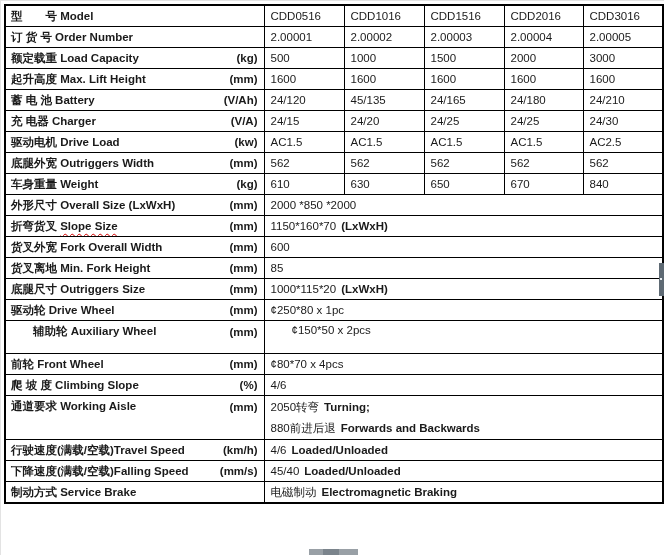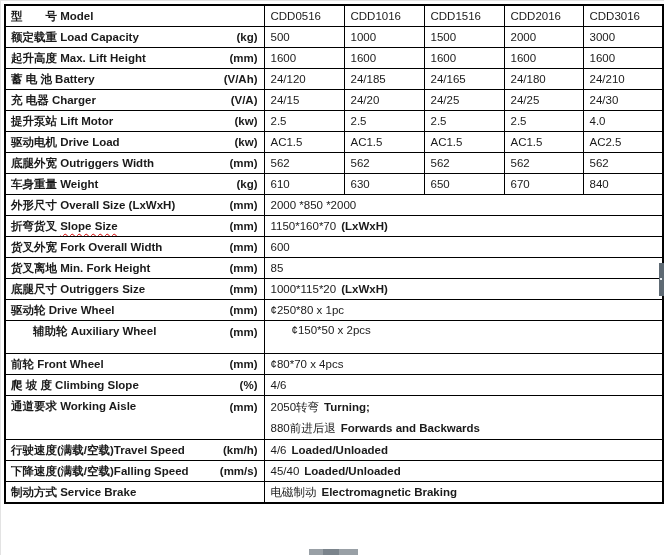--- a/index.html
+++ b/index.html
@@ -118,20 +118,33 @@
           <span class="u"></span>
         </div>
       </td>
       <td class="val">CDD0516</td>
       <td class="val">CDD1016</td>
       <td class="val">CDD1516</td>
       <td class="val">CDD2016</td>
       <td class="val">CDD3016</td>
     </tr>
 
+    <tr>
+      <td class="lab">
+        <div class="labwrap">
+          <span>订 货 号 Order Number</span>
+          <span class="u"></span>
+        </div>
+      </td>
+      <td class="val">2.00001</td>
+      <td class="val">2.00002</td>
+      <td class="val">2.00003</td>
+      <td class="val">2.00004</td>
+      <td class="val">2.00005</td>
+    </tr>
 
     <tr>
       <td class="lab">
         <div class="labwrap">
           <span>额定载重 Load Capacity</span>
           <span class="u">(kg)</span>
         </div>
       </td>
       <td class="val">500</td>
       <td class="val">1000</td>
@@ -155,53 +168,40 @@
     </tr>
 
     <tr>
       <td class="lab">
         <div class="labwrap">
           <span>蓄 电 池  Battery</span>
           <span class="u">(V/Ah)</span>
         </div>
       </td>
       <td class="val">24/120</td>
-      <td class="val">24/185</td>
+      <td class="val">45/135</td>
       <td class="val">24/165</td>
       <td class="val">24/180</td>
       <td class="val">24/210</td>
     </tr>
 
     <tr>
       <td class="lab">
         <div class="labwrap">
           <span>充 电器 Charger</span>
           <span class="u">(V/A)</span>
         </div>
       </td>
       <td class="val">24/15</td>
       <td class="val">24/20</td>
       <td class="val">24/25</td>
       <td class="val">24/25</td>
       <td class="val">24/30</td>
     </tr>
 
-    <tr>
-      <td class="lab">
-        <div class="labwrap">
-          <span>提升泵站  Lift Motor</span>
-          <span class="u">(kw)</span>
-        </div>
-      </td>
-      <td class="val">2.5</td>
-      <td class="val">2.5</td>
-      <td class="val">2.5</td>
-      <td class="val">2.5</td>
-      <td class="val">4.0</td>
-    </tr>
 
     <tr>
       <td class="lab">
         <div class="labwrap">
           <span>驱动电机 Drive Load</span>
           <span class="u">(kw)</span>
         </div>
       </td>
       <td class="val">AC1.5</td>
       <td class="val">AC1.5</td>

